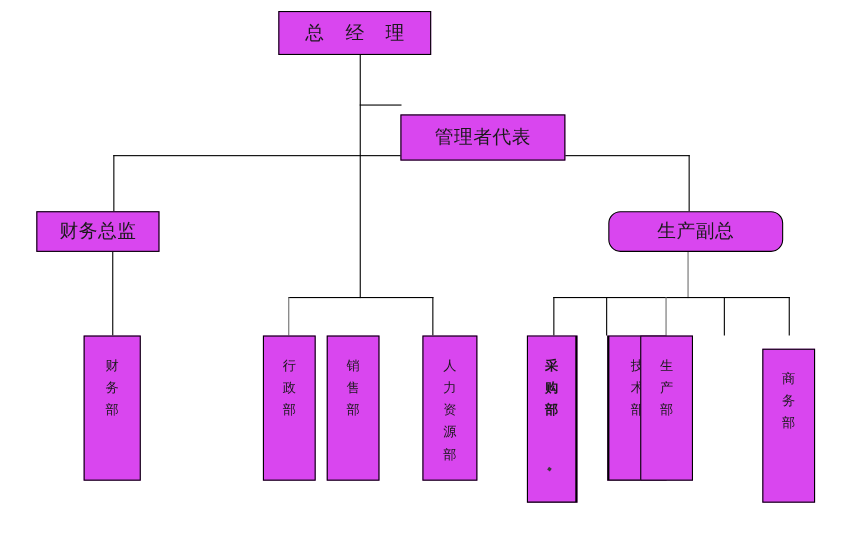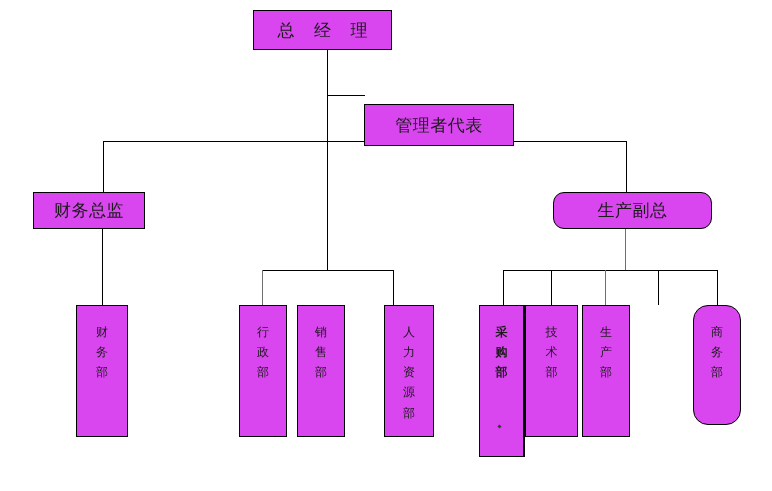--- a/index.html
+++ b/index.html
@@ -52,20 +52,21 @@
   }
   .v-node .node-label {
     font-size: 12px;
     line-height: 1.68;
     width: 1em;
     word-break: break-all;
     white-space: normal;
   }
   .v-node.thick-left {
     border-left-width: 2px;
+    margin-left: 28px;
   }
   .v-node.thick-right {
     border-right-width: 2px;
   }
   
   .line-v {
     position: absolute;
     width: 1px;
     background: #000000;
     z-index: 1;
@@ -151,17 +152,17 @@
 
   <div class="node-box v-node thick-left" style="left:524px; top:305px; width:54px; height:132px;">
     <span class="node-label">技术部</span>
   </div>
 
   <div class="node-box v-node" style="left:582px; top:305px; width:48px; height:132px;">
     <span class="node-label">生产部</span>
   </div>
 
 
-  <div class="node-box v-node" style="left:693px; top:305px; width:48px; height:120px;border-radius:15px;">
+  <div class="node-box v-node" style="left:693px; top:317px; width:48px; height:140px;">
     <span class="node-label">商务部</span>
   </div>
 
 </div>
 
 </body></html>

